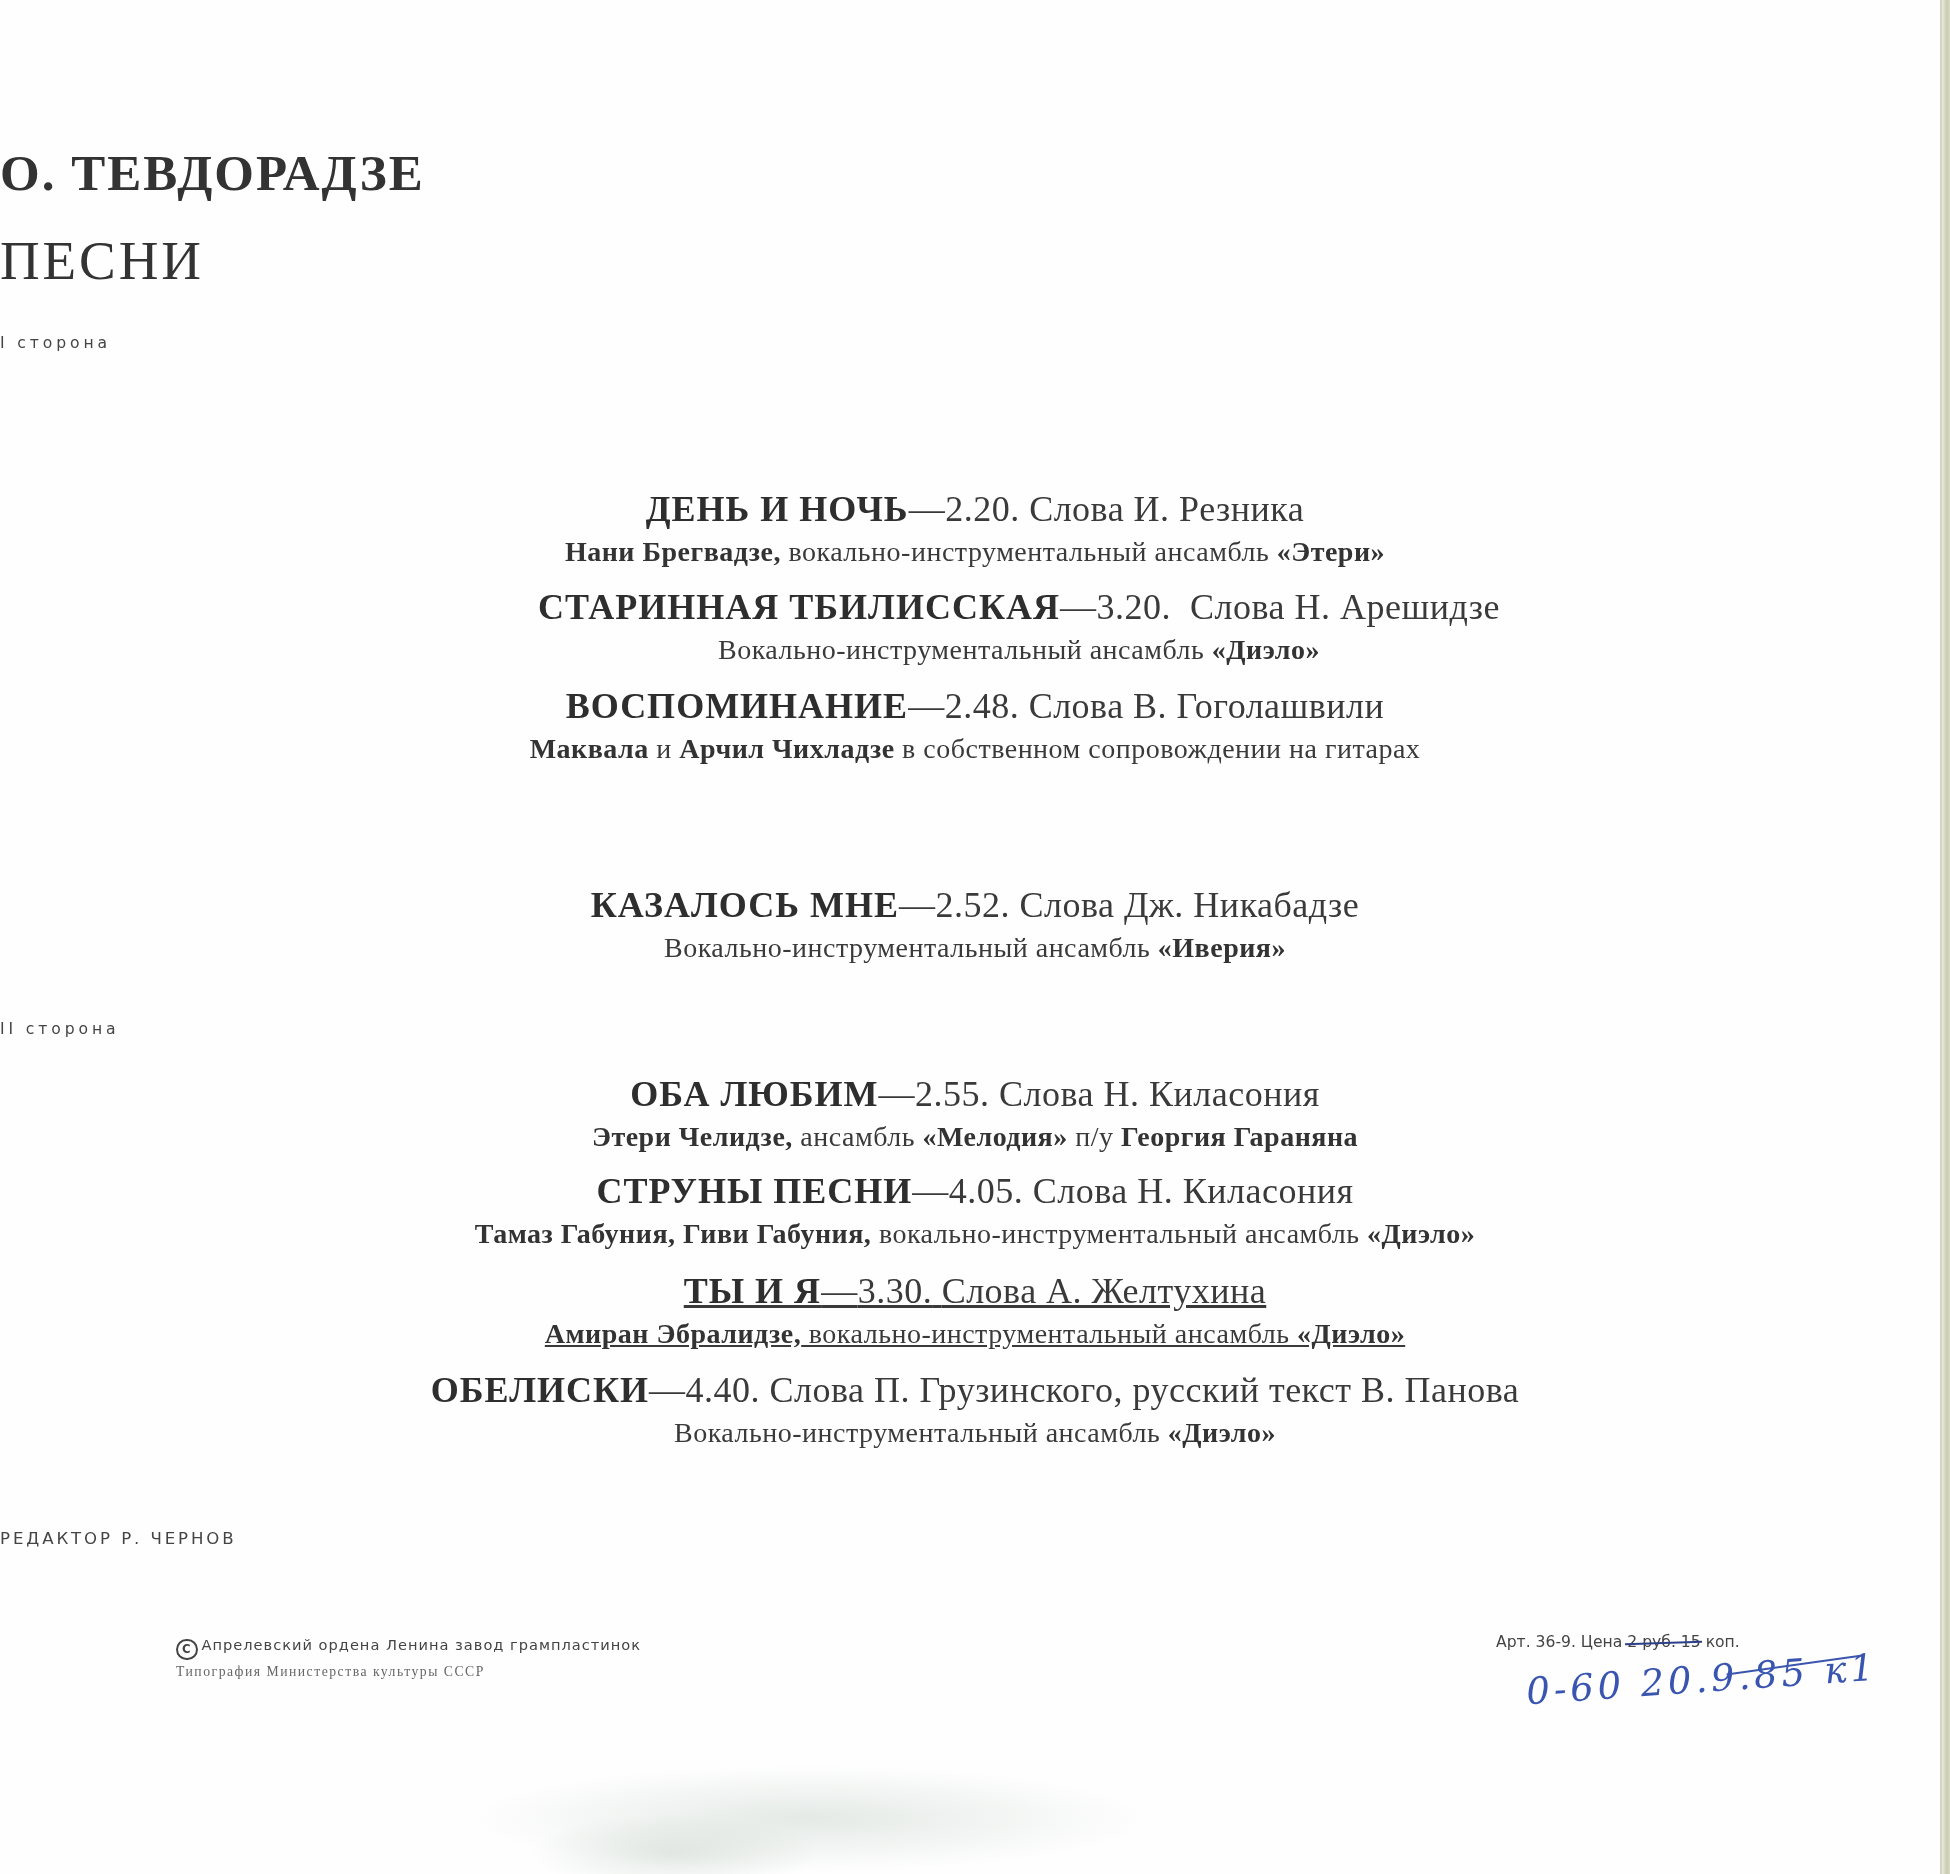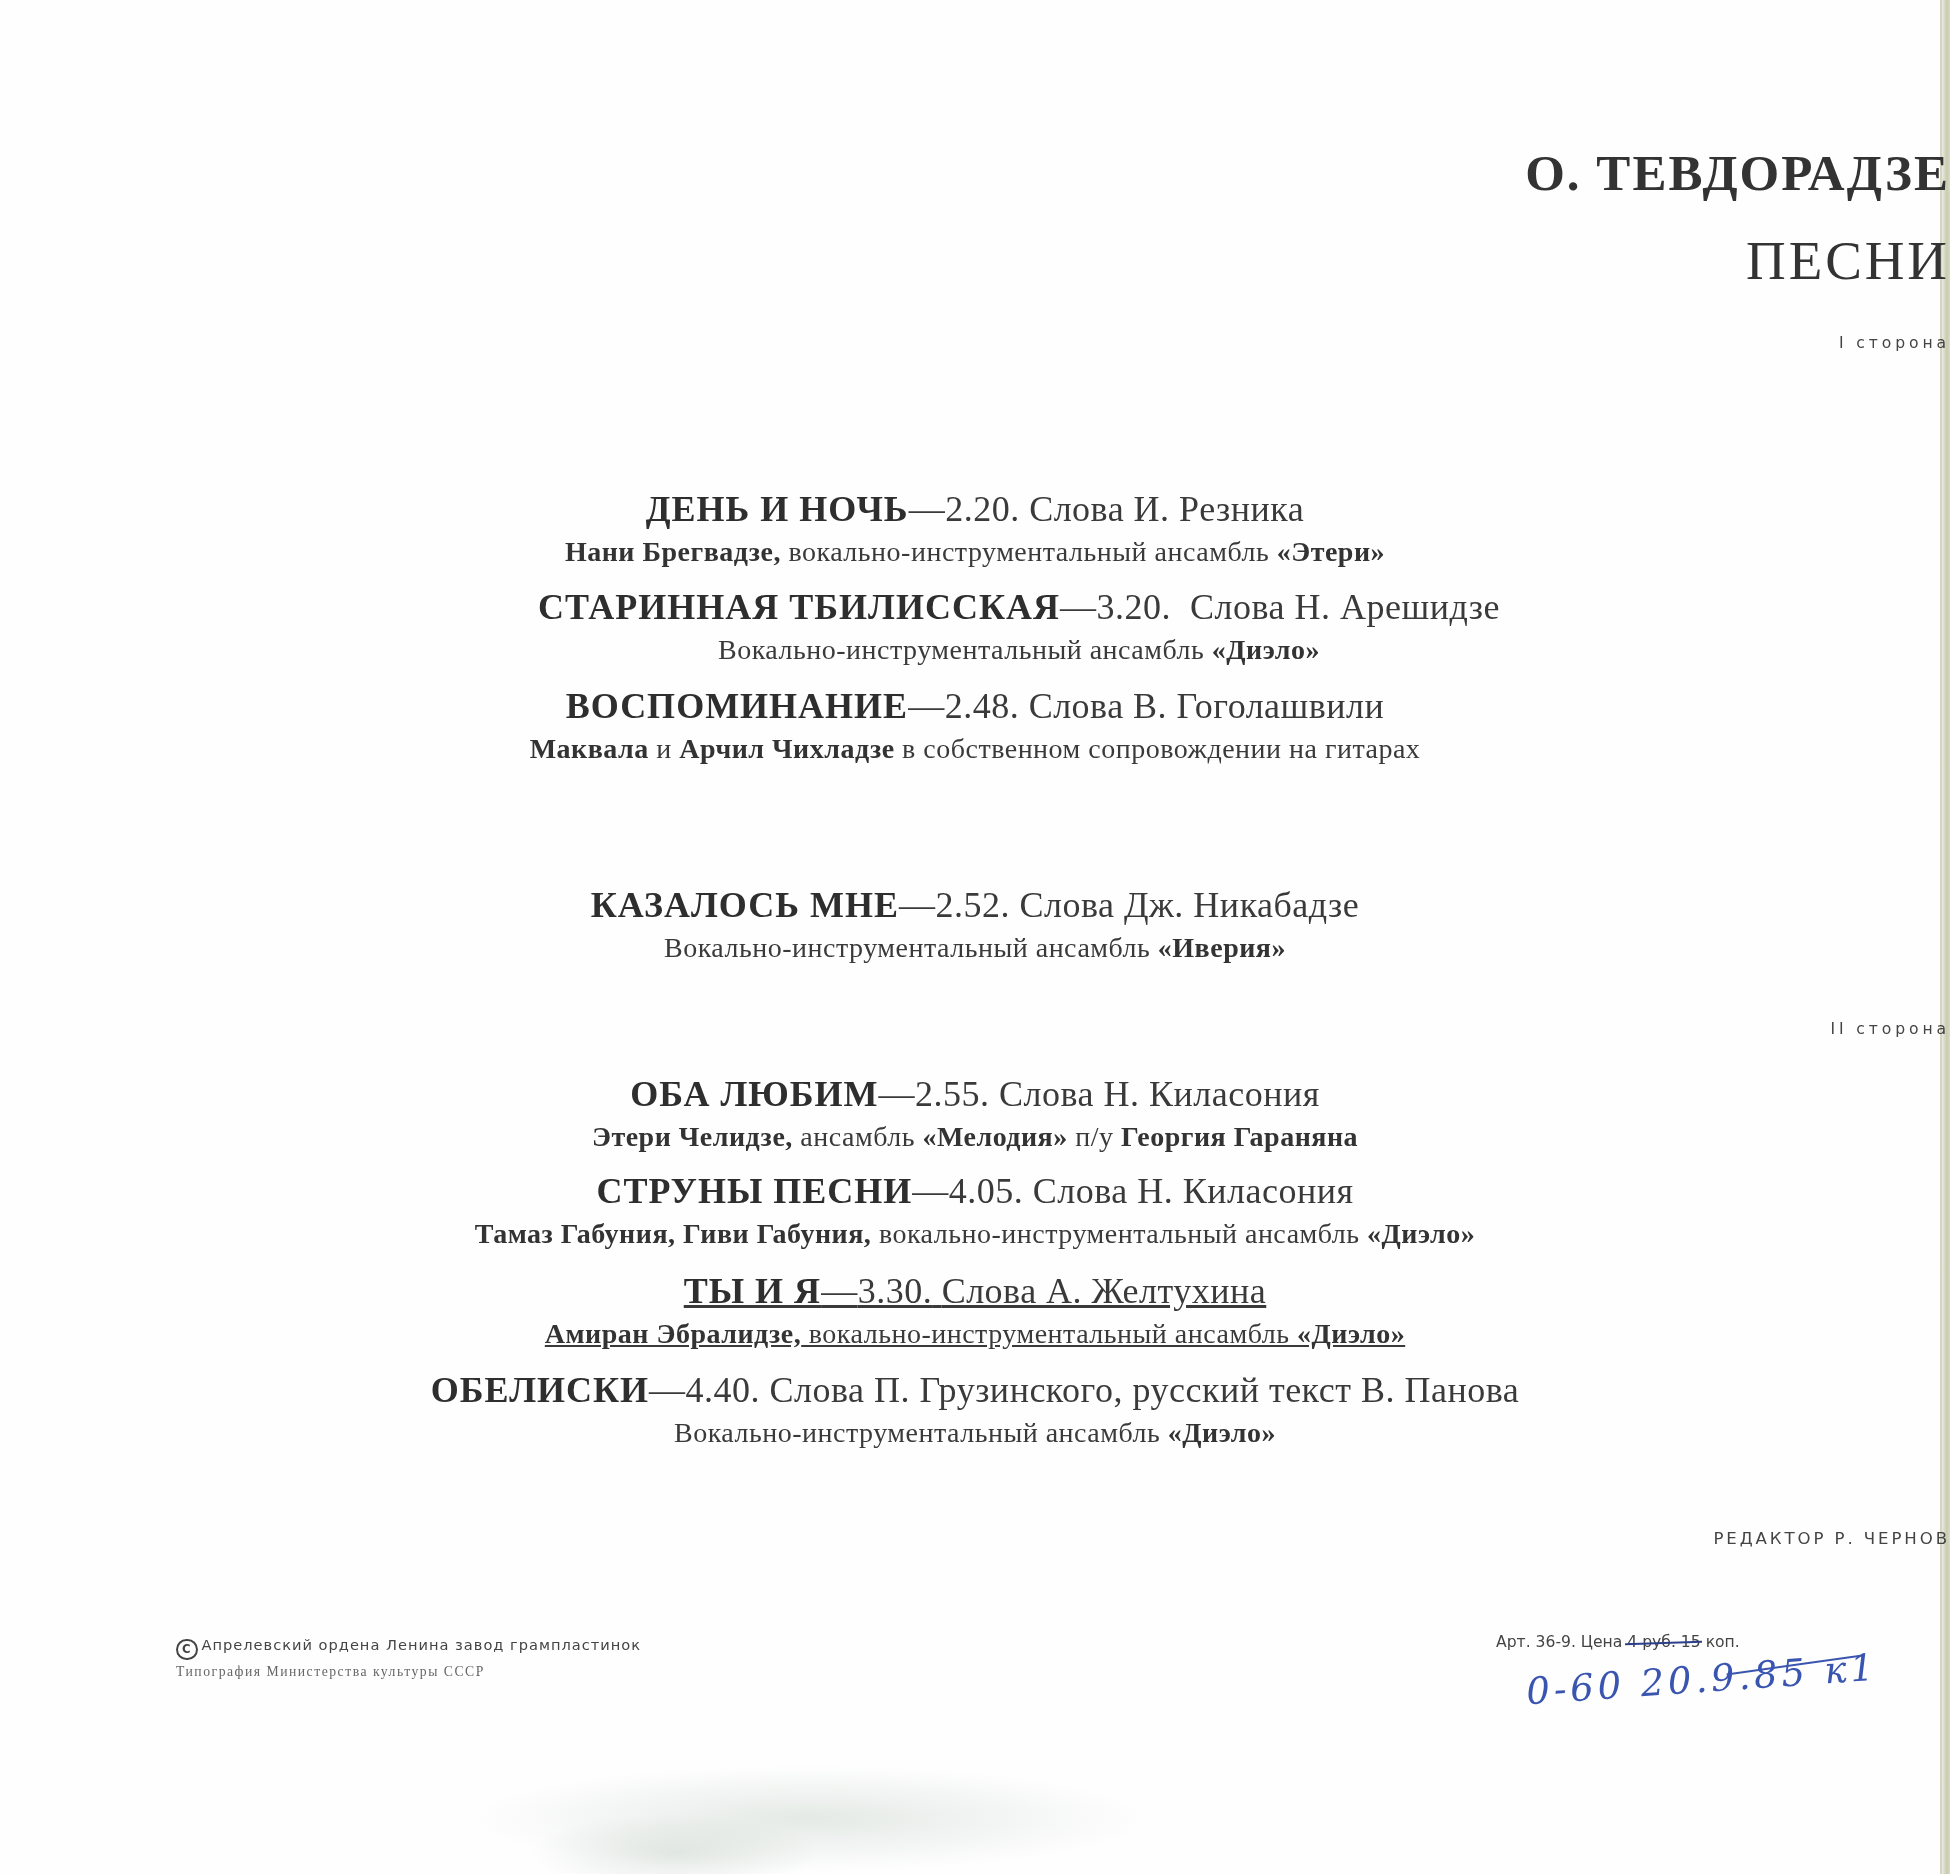--- a/index.html
+++ b/index.html
@@ -27,21 +27,21 @@
     background: #b9b99a;
     opacity: .6;
   }
   .wear {
     position: absolute;
     border-radius: 50%;
     background: radial-gradient(ellipse at center, rgba(180,195,185,0.35), rgba(255,255,255,0) 70%);
   }
   .center-col {
     position: absolute; left: 0; width: 1950px;
-    text-align: right;
+    text-align: left;
   }
   .composer {
     top: 144px;
     font-size: 51px; font-weight: bold;
     letter-spacing: 2px;
     color: #333;
   }
   .album-title {
     top: 229px;
     font-size: 55px; font-weight: normal;
@@ -208,19 +208,19 @@
   <div class="center-col editor" style="position:absolute;">РЕДАКТОР Р. ЧЕРНОВ</div>
 
   <div class="footer-left">
     <div class="l1">
       <span class="copyright-icon">C</span><span>Апрелевский ордена Ленина завод грампластинок</span>
     </div>
     <div class="l2">Типография Министерства культуры СССР</div>
   </div>
 
   <div class="footer-right">
-    <span>Арт. 36-9. Цена </span><span class="strike">4 руб. 15</span><span> коп.</span>
+    <span>Арт. 36-9. Цена </span><span class="strike">2 руб. 15</span><span> коп.</span>
   </div>
 
   <div class="handwriting">0-60 20.9.85 к1</div>
   <div class="hand-stroke"></div>
 </div>
 
 
 </body></html>

